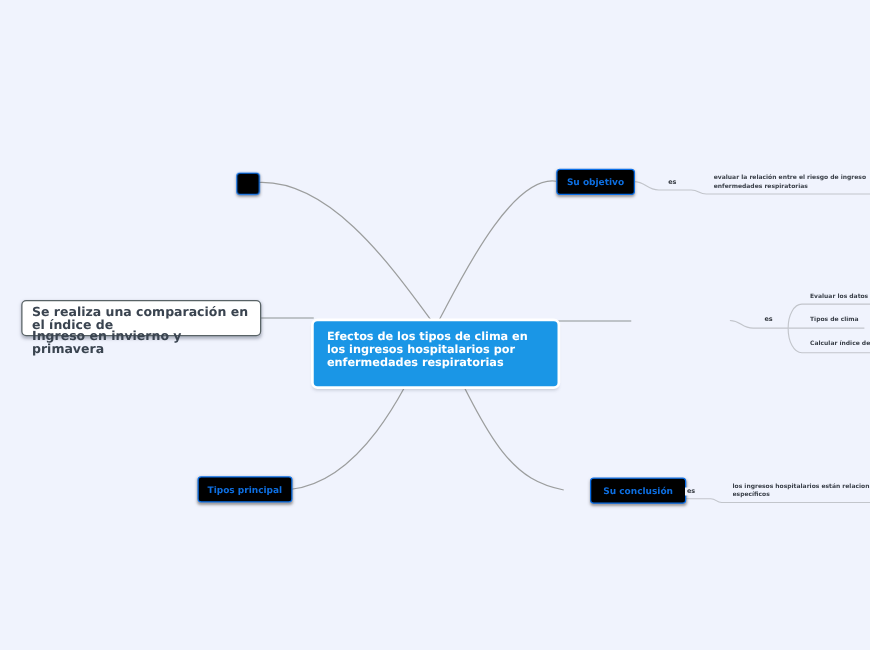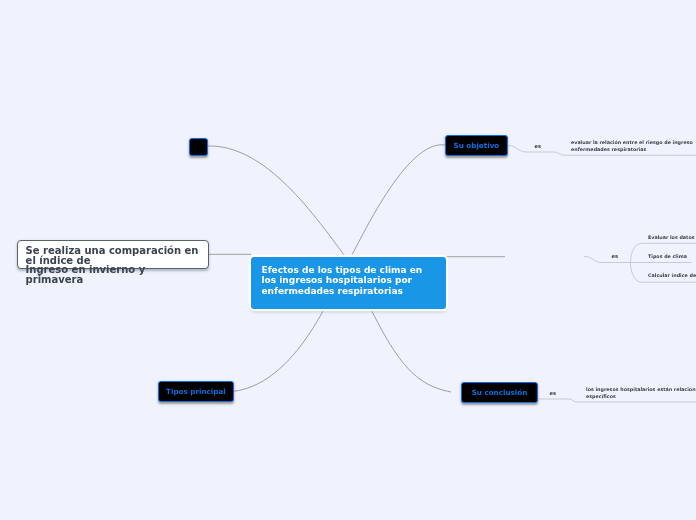--- a/index.html
+++ b/index.html
@@ -48,21 +48,21 @@
       <path d="M630.5,262.5 L691.5,262.5"></path>
       <path d="M630.5,262.5 C630.5,273.3 635.2,282.2 641.5,282.2 L696,282.2"></path>
     </g>
   </svg>
 
   <div class="node center-node">Efectos de los tipos de clima en los ingresos hospitalarios por enfermedades respiratorias</div>
 
   <div class="node topic" style="left:445px;top:135px;width:62.8px;height:21.4px">
     <span>Su objetivo</span>
   </div>
-  <div class="node topic" style="left:461px;top:382px;width:77px;height:20.8px">
+  <div class="node topic" style="left:472px;top:382px;width:77px;height:20.8px">
     <span>Su conclusión</span>
   </div>
   <div class="node topic" style="left:158px;top:381px;width:75.8px;height:20.8px">
     <span>Tipos principal</span>
   </div>
   <div class="node topic" style="left:189px;top:138px;width:18.6px;height:17.6px">
     <span></span>
   </div>
 
   <div class="node note" style="left:16.8px;top:239.6px;width:192.2px;height:28.6px">Se realiza una comparación en el índice de

